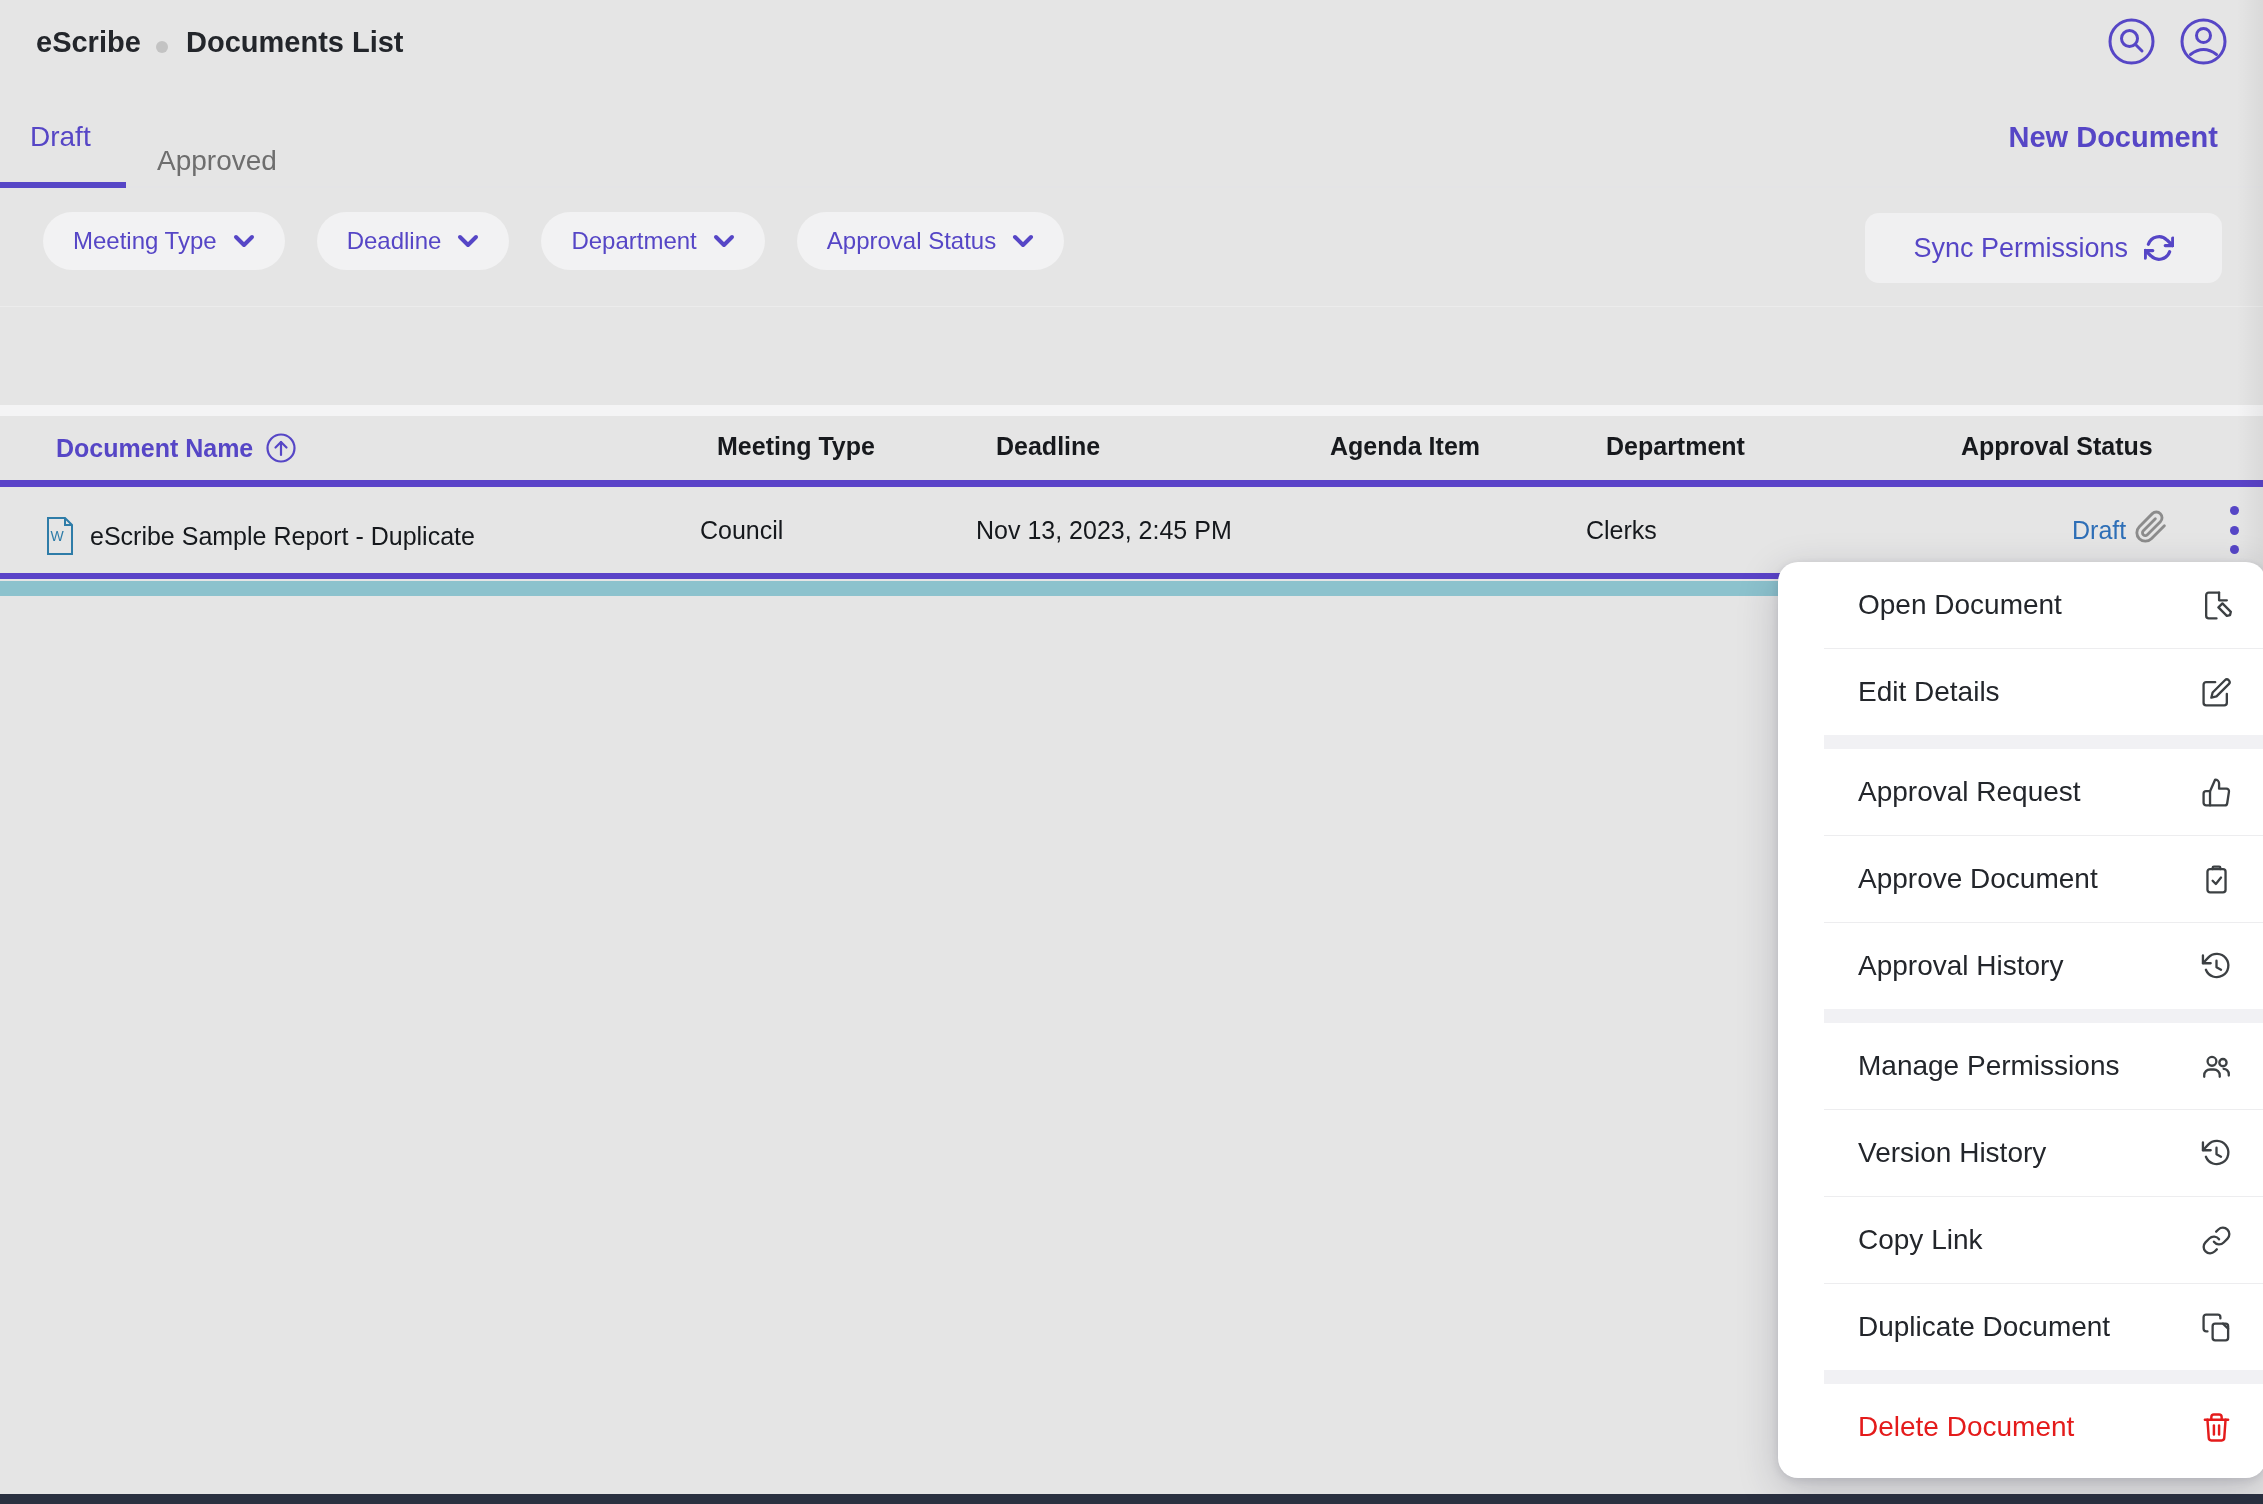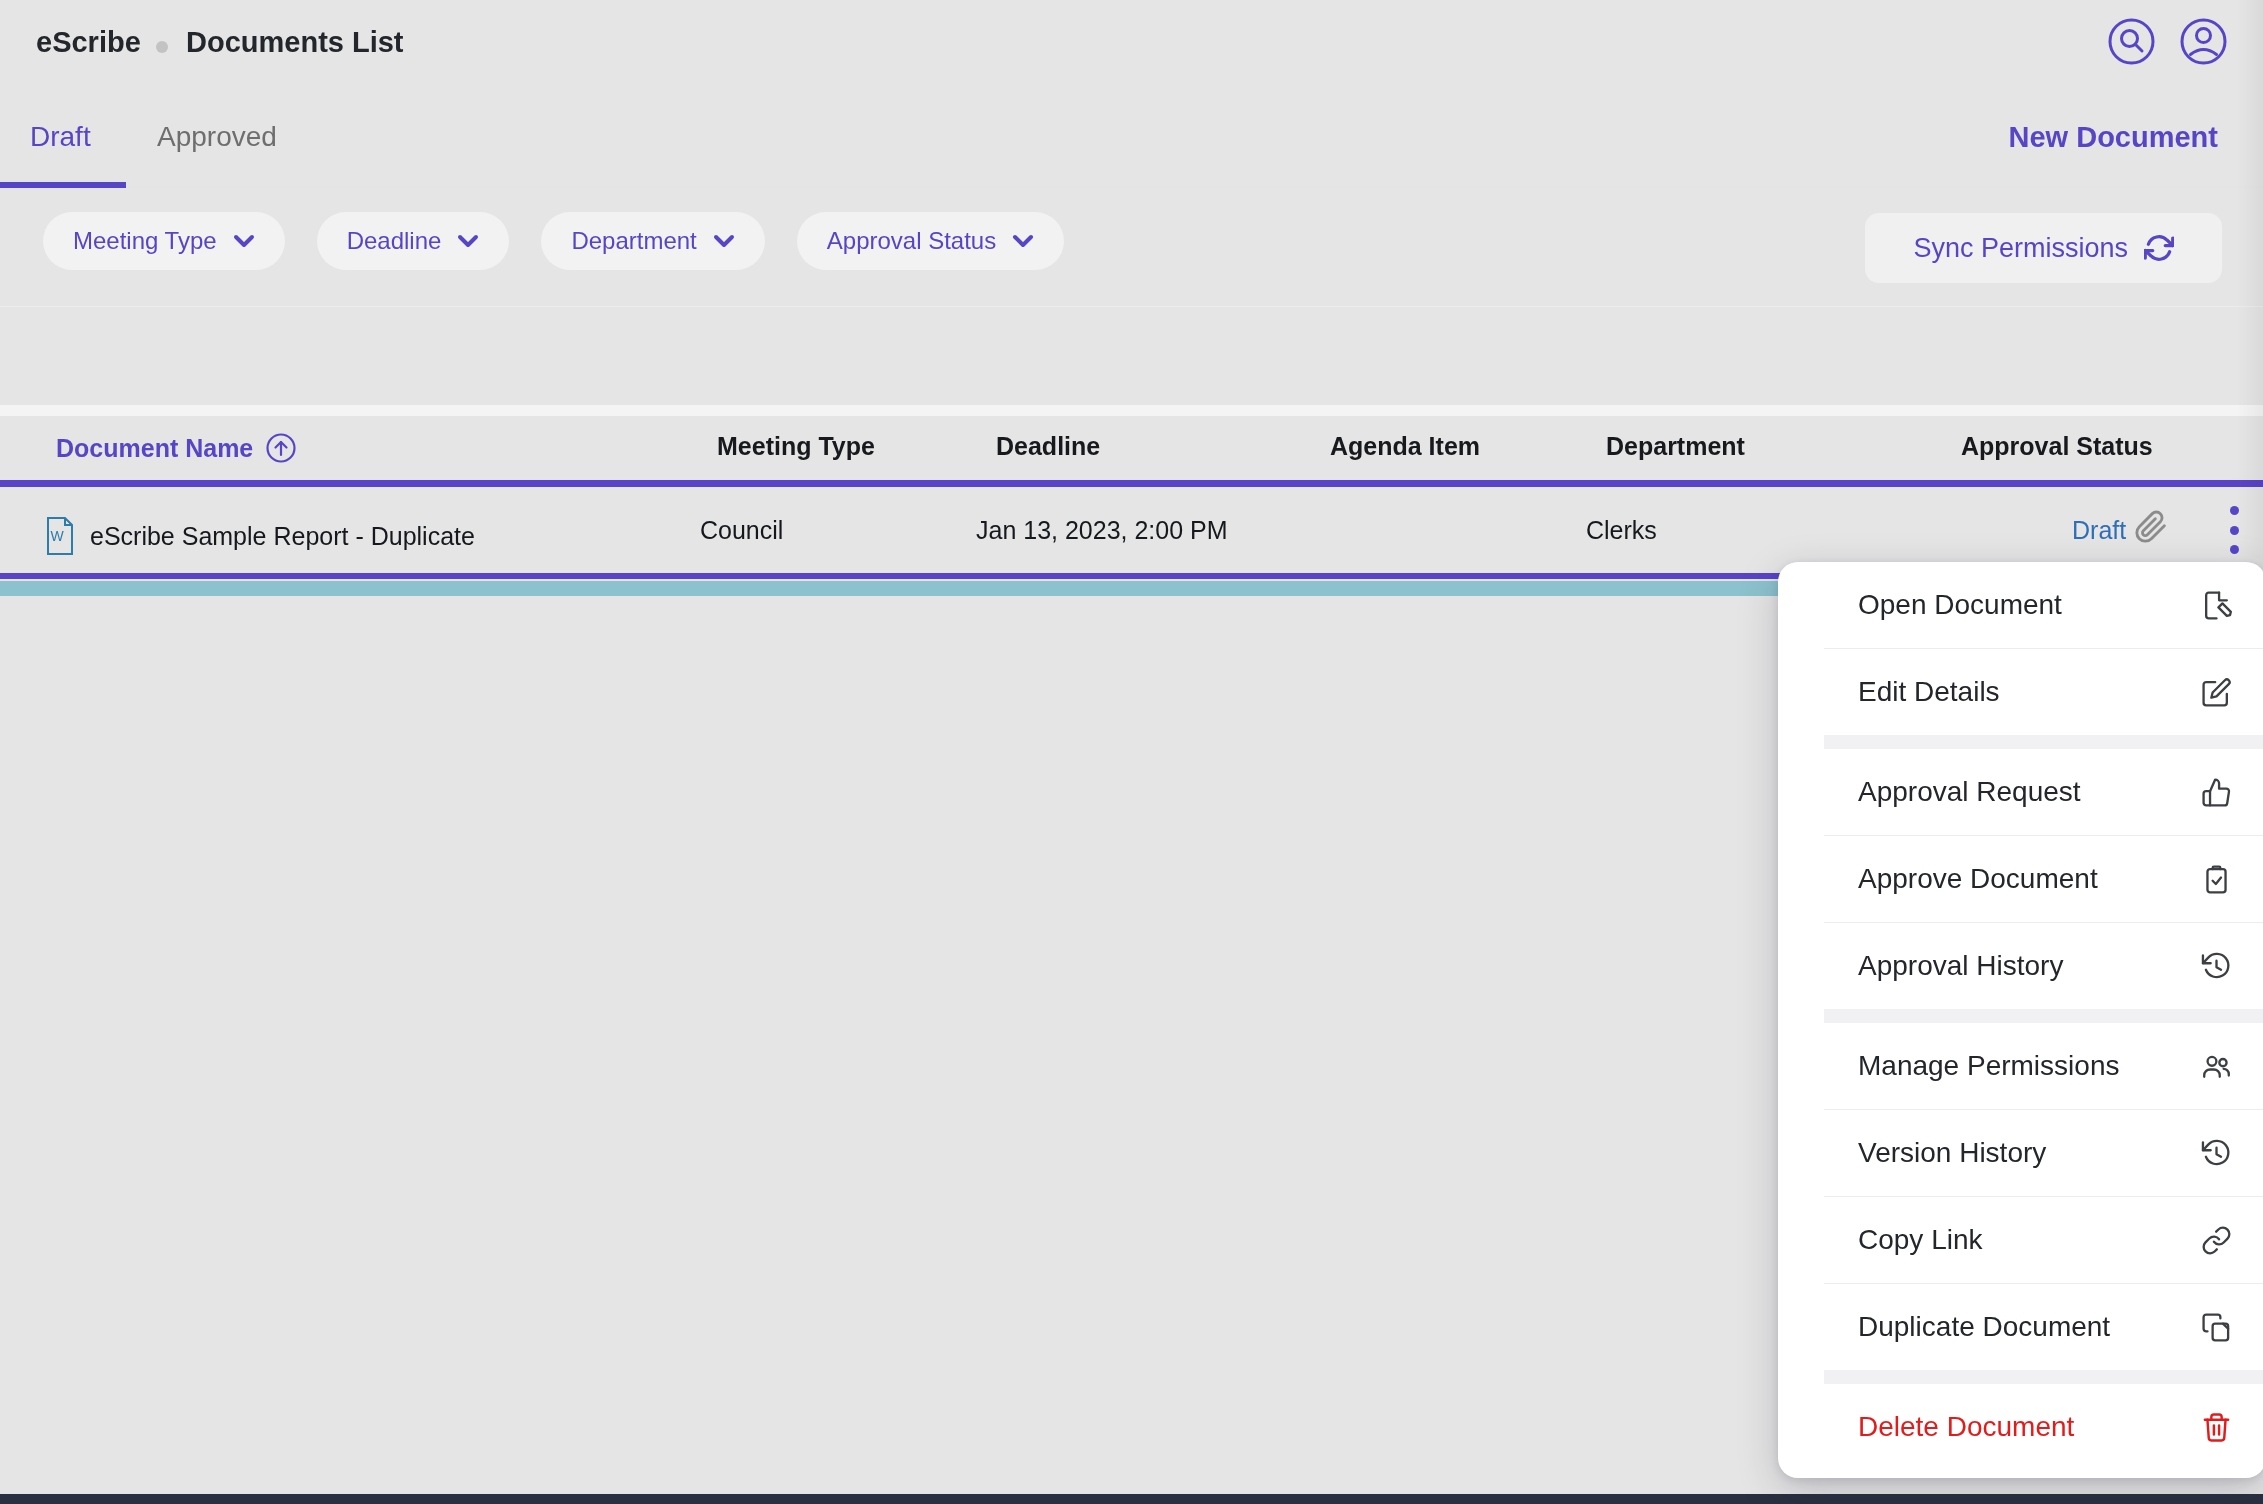--- a/index.html
+++ b/index.html
@@ -11,21 +11,21 @@
   .brand{position:absolute;left:36px;top:26px;font-size:29px;font-weight:600;color:#23262b;}
   .crumb-dot{position:absolute;left:156px;top:41px;width:12px;height:12px;border-radius:50%;background:#c3c3c3;}
   .page-title{position:absolute;left:186px;top:26px;font-size:29px;font-weight:600;color:#23262b;}
   .hdr-icon{position:absolute;top:17px;width:49px;height:49px;}
   .hdr-icon.search{left:2107px;}
   .hdr-icon.user{left:2179px;}
   
   .tabbar-line{position:absolute;left:0;top:186px;width:2263px;height:2px;background:#e4e4e6;}
   .tab{position:absolute;top:121px;font-size:28px;cursor:default;}
   .tab.draft{left:30px;color:#5646c6;font-weight:500;}
-  .tab.approved{left:157px;color:#6e6e6e;font-weight:400;}
+  .tab.approved{left:157px;color:#6e6e6e;font-weight:400;margin-top:24px;}
   .tab-underline{position:absolute;left:0;top:182px;width:126px;height:6px;background:#5646c6;}
   .new-doc{position:absolute;top:121px;right:45px;font-size:29px;font-weight:700;color:#5646c6;}
   
   .filters{position:absolute;left:43px;top:212px;display:flex;gap:32px;}
   .chip{height:58px;border-radius:29px;background:#f2f2f3;display:flex;align-items:center;gap:16px;
         padding:0 30px;font-size:24px;font-weight:500;color:#5646c6;}
   .chip svg{display:block;}
   .sync-btn{position:absolute;right:41px;top:213px;height:70px;border-radius:14px;background:#f0f0f1;
         display:flex;align-items:center;gap:16px;padding:0 48px;font-size:27px;font-weight:500;color:#5646c6;box-sizing:border-box;}
   .filters-divider{position:absolute;left:0;top:306px;width:2263px;height:1px;background:#ececec;}
@@ -146,21 +146,21 @@
 
   <div class="td cell-name">
     <svg width="32" height="40" viewBox="0 0 32 40" fill="none" stroke="#2e7ca8" stroke-width="2">
       <path d="M4 2 h17 l7 7 v29 h-24 z"></path>
       <path d="M21 2 v7 h7"></path>
       <text x="13" y="25" font-size="14" font-family="Liberation Sans, sans-serif" fill="#2e7ca8" stroke="none" text-anchor="middle">W</text>
     </svg>
     <span>eScribe Sample Report - Duplicate</span>
   </div>
   <div class="td v-meeting">Council</div>
-  <div class="td v-deadline">Jan 13, 2023, 2:00 PM</div>
+  <div class="td v-deadline">Nov 13, 2023, 2:45 PM</div>
   <div class="td v-department">Clerks</div>
   <div class="td v-status">Draft</div>
 
   <div class="attach">
     <svg width="34" height="34" viewBox="0 0 24 24" fill="none" stroke="#8c8c8c" stroke-width="2" stroke-linecap="round" stroke-linejoin="round">
       <path d="M21.44 11.05l-9.19 9.19a6 6 0 0 1-8.49-8.49l9.19-9.19a4 4 0 0 1 5.66 5.66l-9.2 9.19a2 2 0 0 1-2.83-2.83l8.49-8.48"></path>
     </svg>
   </div>
   <div class="kebab">
       <i></i>

